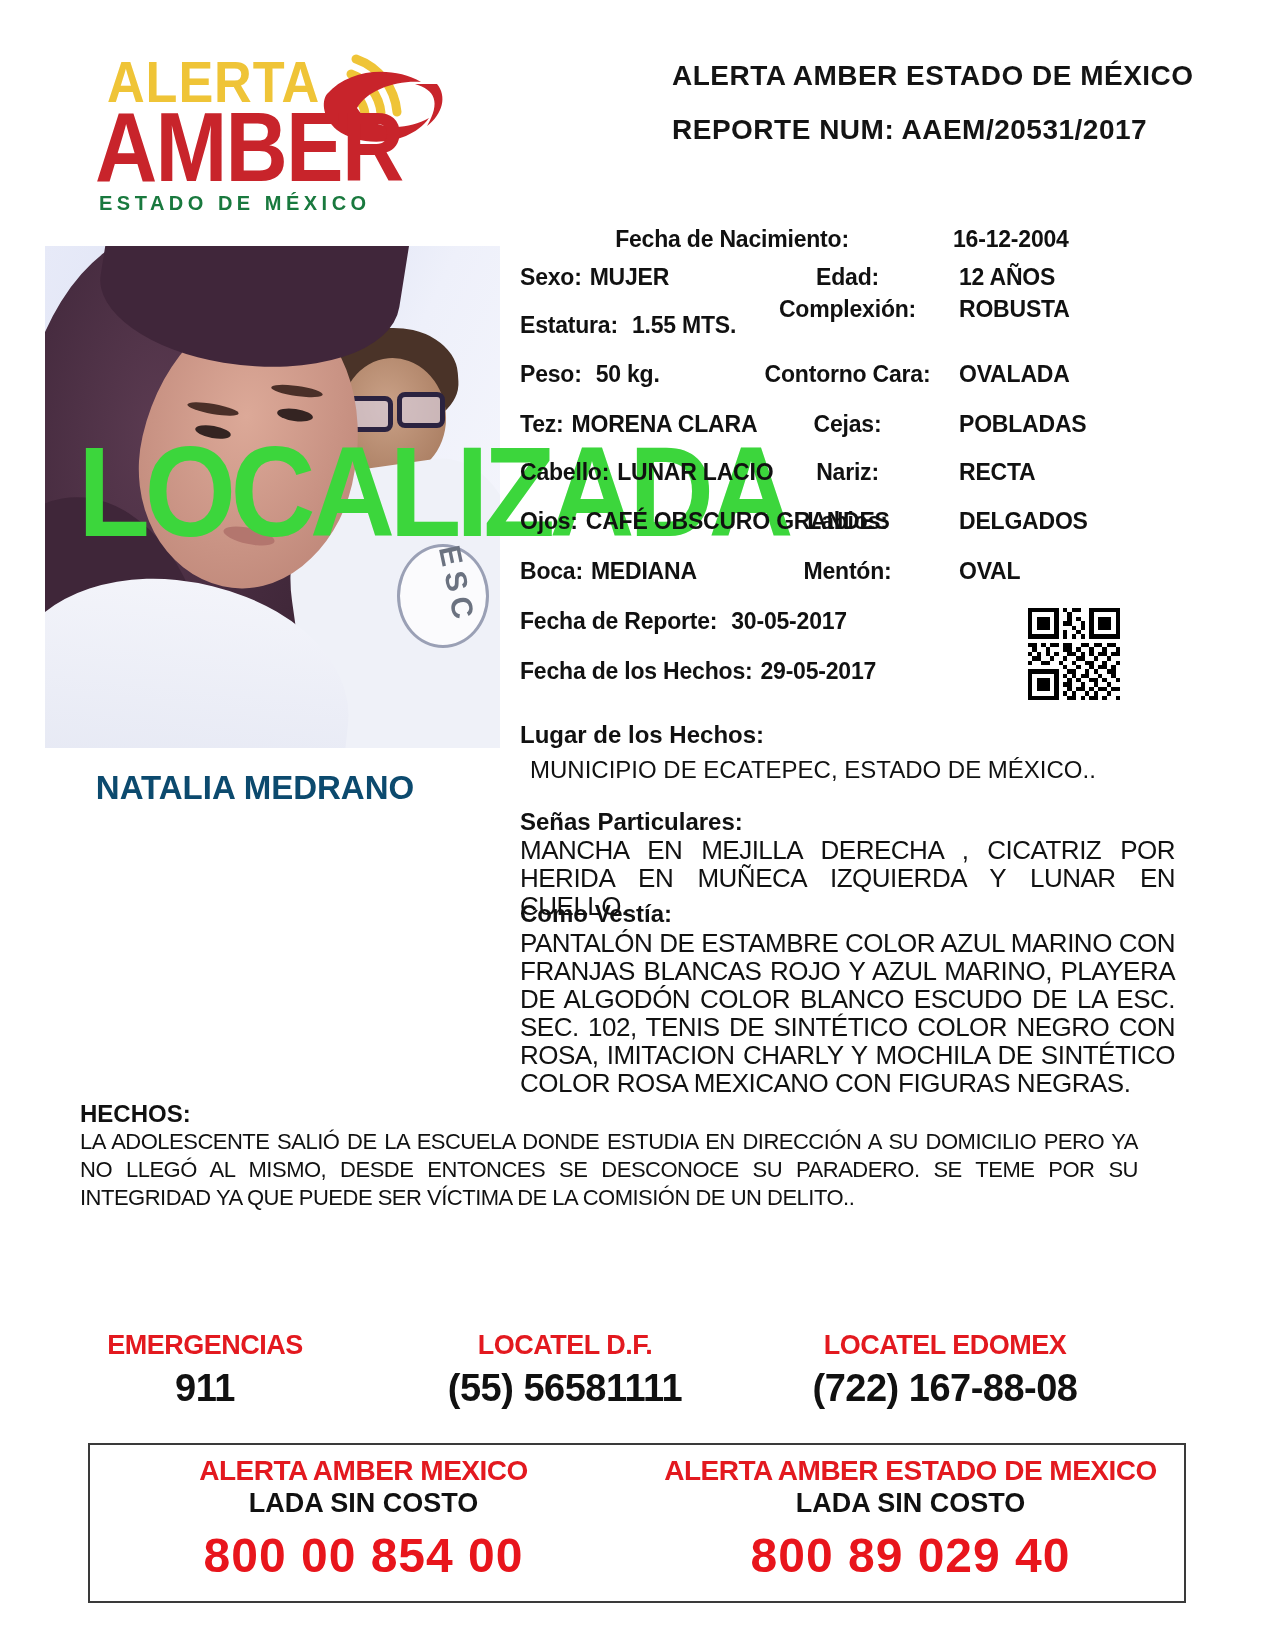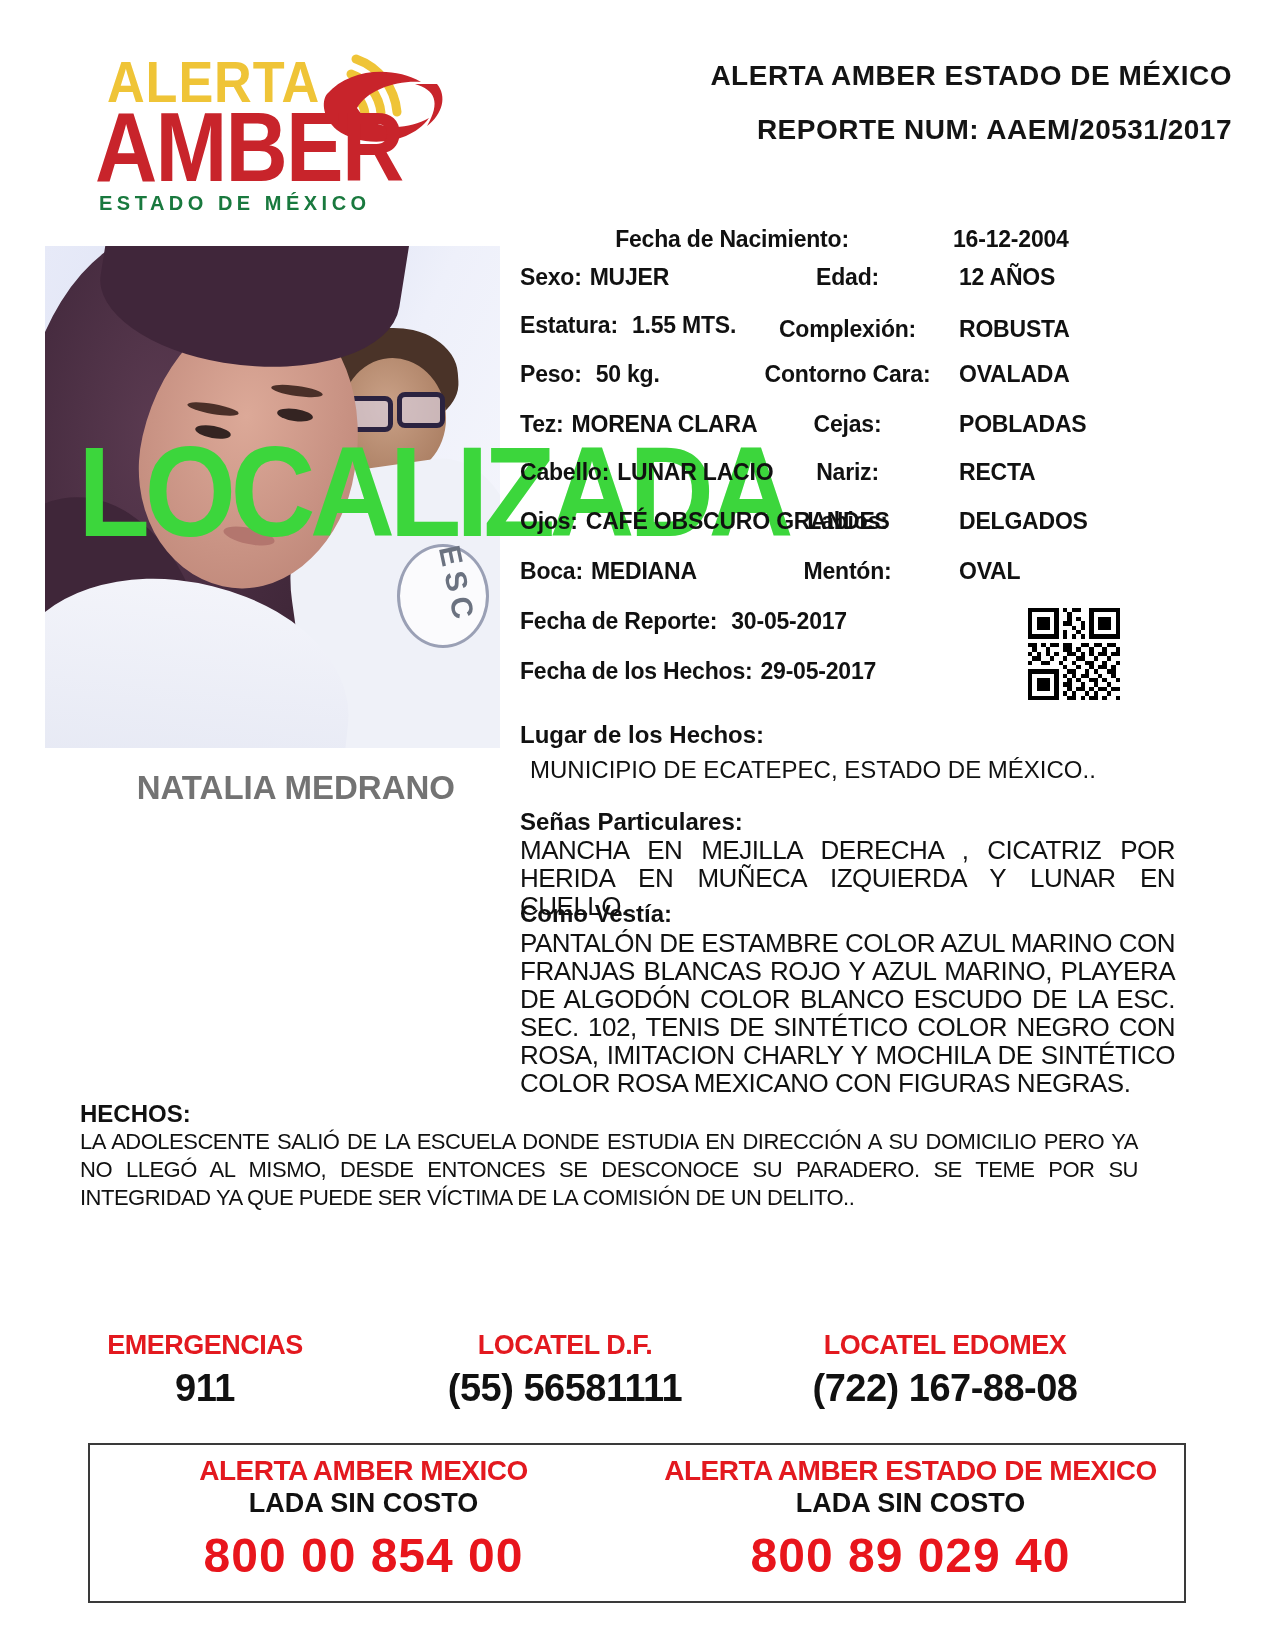--- a/index.html
+++ b/index.html
@@ -9,21 +9,21 @@
   .logo{position:absolute;left:95px;top:42px;width:345px;height:175px;}
   .logo-alerta{position:absolute;left:12px;top:6px;font-size:58px;font-weight:bold;color:#efc437;
                transform:scaleX(.90);transform-origin:left top;letter-spacing:1px;}
   .logo-amber{position:absolute;left:0px;top:56px;font-size:98px;font-weight:bold;color:#c8242b;
               transform:scaleX(.88);transform-origin:left top;letter-spacing:-2px;line-height:98px;}
   .logo-estado{position:absolute;left:4px;top:150px;font-size:20px;font-weight:bold;color:#19793e;
                letter-spacing:4.5px;white-space:nowrap;}
   .logo-swoosh{position:absolute;left:200px;top:0px;}
   
   .hdr{position:absolute;left:672px;top:60px;width:560px;font-weight:bold;font-size:28px;
-       letter-spacing:.5px;color:#141414;white-space:nowrap;text-align:right;}
+       letter-spacing:.5px;color:#141414;white-space:nowrap;}
   .hdr .report{margin-top:22px;}
   
   .photo{position:absolute;left:45px;top:246px;width:455px;height:502px;overflow:hidden;z-index:1;
          background:linear-gradient(115deg,#e7eaf8 0%,#dde2f4 35%,#eef0fa 60%,#f7f8fd 100%);}
   .photo div{position:absolute;}
   .p-hair{left:-35px;top:-15px;width:330px;height:570px;border-radius:40% 60% 45% 55%/35% 45% 55% 65%;
           background:radial-gradient(ellipse at 40% 35%,#5a3a50 0%,#472c40 45%,#35202e 100%);
           transform:rotate(8deg);}
   .p-hair2{left:-70px;top:250px;width:230px;height:320px;border-radius:50%;background:#3f2639;
            transform:rotate(-10deg);}
@@ -45,22 +45,22 @@
   .p2-coat{left:250px;top:218px;width:230px;height:300px;border-radius:40% 30% 0 0;background:#eff1f8;transform:rotate(-8deg);}
   .p-shirt{left:-35px;top:335px;width:340px;height:230px;border-radius:50% 60% 0 0;
            background:linear-gradient(180deg,#f3f4fa 0%,#e4e7f3 100%);transform:rotate(6deg);}
   .p-emblem{left:352px;top:298px;width:86px;height:98px;border:3px solid #9aa0b5;border-radius:50%;background:#fbfbfd;}
   .p-esc{left:372px;top:322px;font-size:30px;font-weight:bold;color:#6b7280;transform:rotate(78deg);letter-spacing:6px;}
   
   .localizada{position:absolute;left:78px;top:428px;z-index:5;font-size:128px;line-height:128px;
               font-weight:bold;color:#3cd63c;letter-spacing:-6px;white-space:nowrap;
               transform:scaleX(.92);transform-origin:left top;}
   
-  .pname{position:absolute;left:55px;top:768px;width:400px;text-align:right;z-index:6;
-         color:#737373;font-weight:bold;font-size:33px;line-height:39px;}
+  .pname{position:absolute;left:55px;top:768px;width:400px;text-align:center;z-index:6;
+         color:#0c4a6e;font-weight:bold;font-size:33px;line-height:39px;}
   
   .details{position:absolute;left:0;top:0;z-index:6;font-weight:bold;font-size:23px;letter-spacing:-.2px;}
   .dl{position:absolute;left:520px;white-space:nowrap;}
   .dl .val{margin-left:8px;}
   .dr{position:absolute;left:745px;width:430px;display:grid;grid-template-columns:205px auto;column-gap:9px;white-space:nowrap;}
   .dr .drl{text-align:center;}
   .dr1{left:520px;width:660px;grid-template-columns:424px auto;}
   
   .slabel{position:absolute;left:520px;z-index:6;font-weight:bold;font-size:24px;white-space:nowrap;}
   .sbody{position:absolute;left:520px;width:655px;z-index:6;font-size:26px;letter-spacing:-.5px;line-height:28px;text-align:justify;}
@@ -144,21 +144,21 @@
       <span>Sexo:</span><span class="val">MUJER</span>
     </div>
     <div class="dr" style="top:264px">
       <span class="drl">Edad:</span>
         <span>12 AÑOS</span>
     </div>
 
     <div class="dl" style="top:312px">
       <span>Estatura:</span><span class="val" style="margin-left:14px">1.55 MTS.</span>
     </div>
-    <div class="dr" style="top:316px">
+    <div class="dr" style="top:296px">
       <span class="drl">Complexión:</span>
         <span>ROBUSTA</span>
     </div>
 
     <div class="dl" style="top:361px">
       <span>Peso:</span><span class="val" style="margin-left:14px">50 kg.</span>
     </div>
     <div class="dr" style="top:361px">
       <span class="drl">Contorno Cara:</span>
         <span>OVALADA</span>

